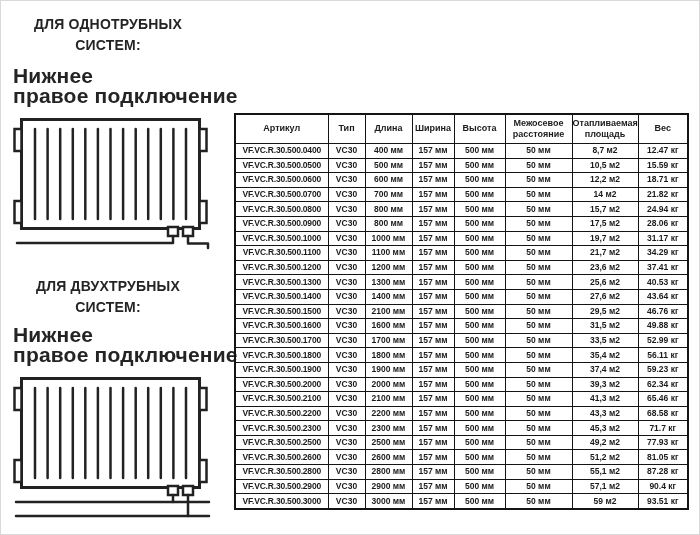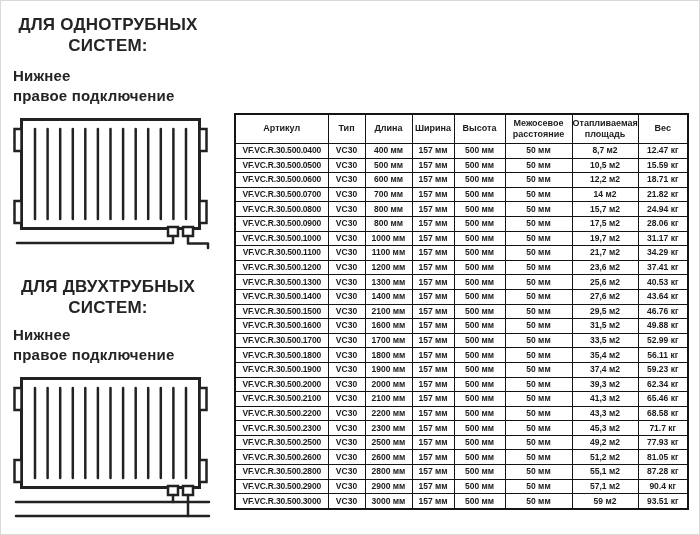--- a/index.html
+++ b/index.html
@@ -4,26 +4,26 @@
 <style>
   html,body{margin:0;padding:0;background:#fff;}
   .page{
     position:relative;width:698px;height:533px;background:#ffffff;
     border:1px solid #d9d9d9;overflow:hidden;
     font-family:"Liberation Sans",sans-serif;color:#242424;
   }
   
   .sec-heading{
     position:absolute;left:6px;width:202px;text-align:center;
-    font-size:17px;line-height:21px;font-weight:bold;letter-spacing:0.2px;color:#242424;
+    font-size:14px;line-height:21px;font-weight:bold;letter-spacing:0.2px;color:#242424;
   }
   .sec-heading.first{top:13px;}
   .sec-heading.second{top:275px;}
   .connection-label{
-    position:absolute;left:12px;font-size:15px;line-height:20px;
+    position:absolute;left:12px;font-size:21px;line-height:20px;
     font-weight:bold;letter-spacing:0.2px;color:#242424;
   }
   .connection-label.first{top:65px;}
   .connection-label.second{top:324px;}
   .diagram{position:absolute;left:10px;}
   .diagram.first{top:112px;}
   .diagram.second{top:371px;}
   .diagram svg{display:block;}
   .diagram .stroke{stroke:#222;fill:none;stroke-width:2.5;stroke-linecap:round;stroke-linejoin:round;}
   .diagram .frame{stroke:#222;fill:#fff;stroke-width:3;}

